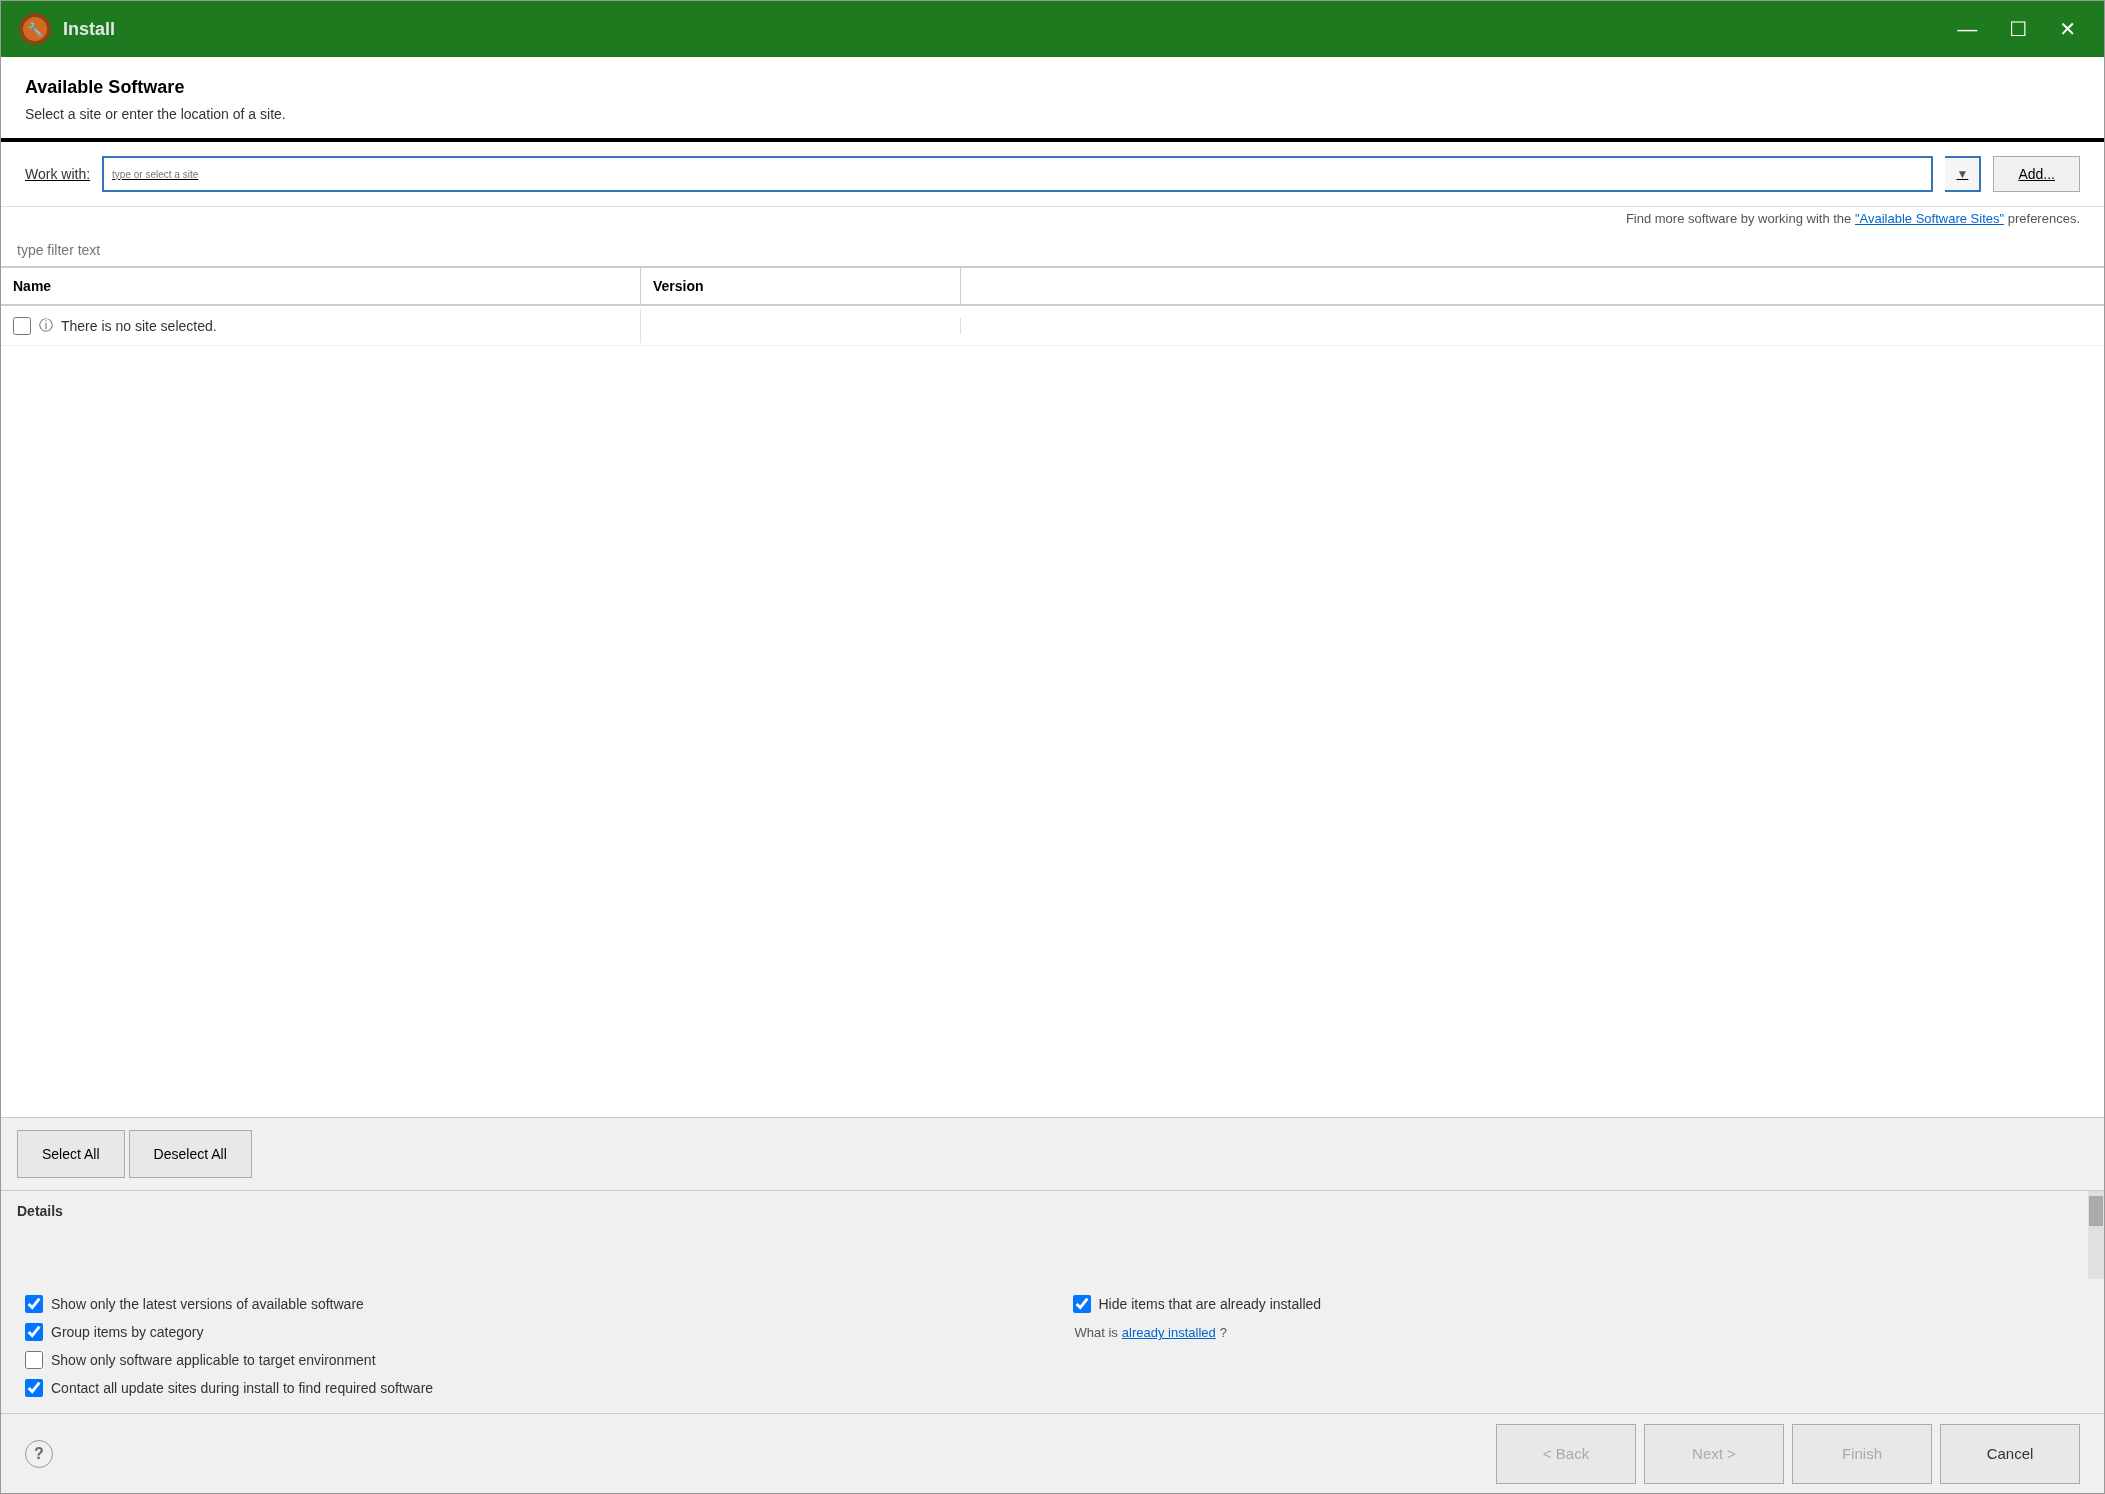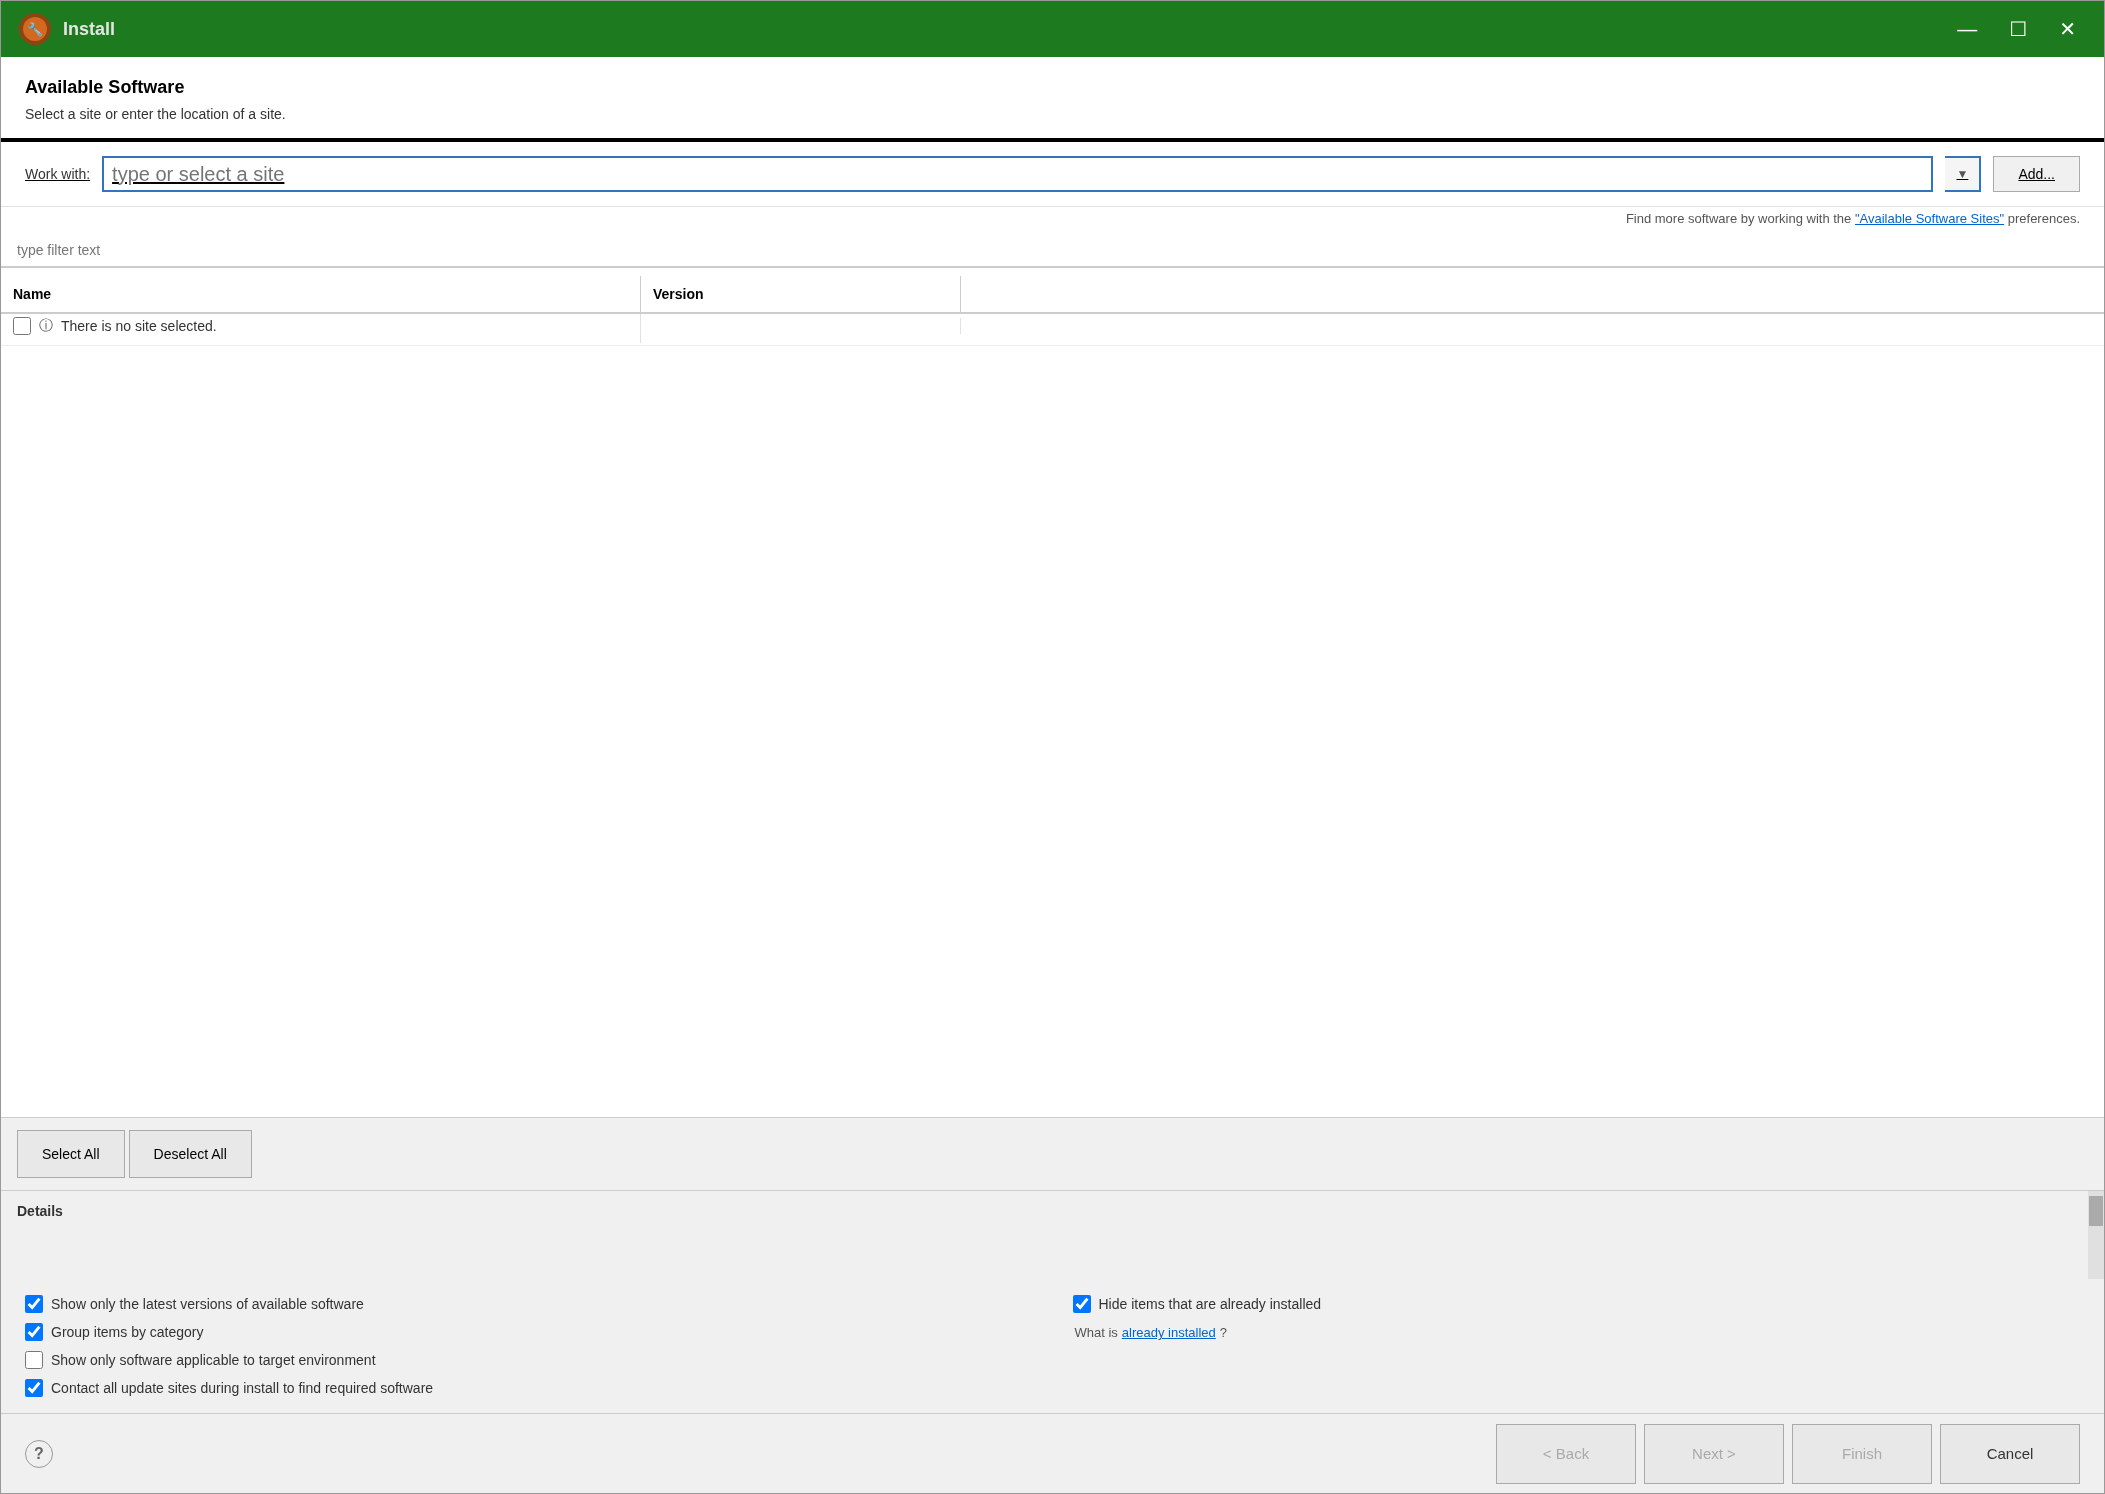--- a/index.html
+++ b/index.html
@@ -93,21 +93,21 @@
       font-size: 14px;
       color: #333;
       white-space: nowrap;
     }
 
     .work-with-input {
       flex: 1;
       height: 36px;
       border: 2px solid #3375bc;
       padding: 16px 8px;
-      font-size: 20px;
+      font-size: 10px;
       background: white;
       color: #333;
       outline: none;
     }
 
     .work-with-dropdown {
       height: 36px;
       width: 36px;
       border: 2px solid #3375bc;
       border-left: none;
@@ -165,21 +165,21 @@
       border-top: 1px solid #ccc;
       overflow: auto;
       min-height: 0;
     }
 
     .table-header {
       display: flex;
       border-bottom: 2px solid #ccc;
       background: white;
       position: sticky;
-      top: 8px;
+      top: 0;
     }
 
     .col-name {
       flex: 0 0 640px;
       padding: 10px 12px;
       font-weight: bold;
       font-size: 14px;
       border-right: 1px solid #ccc;
     }
 

